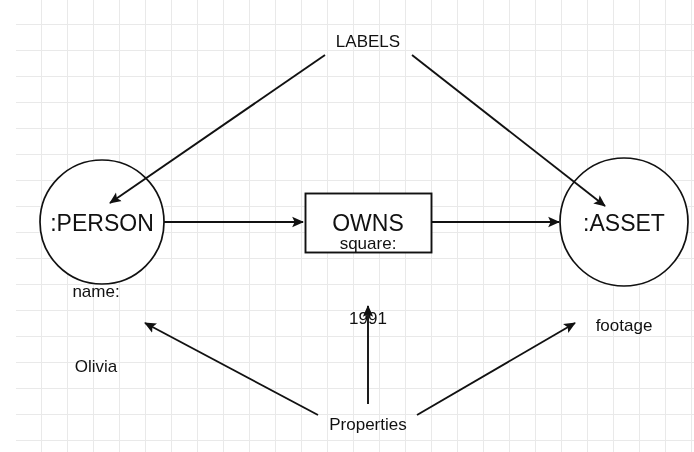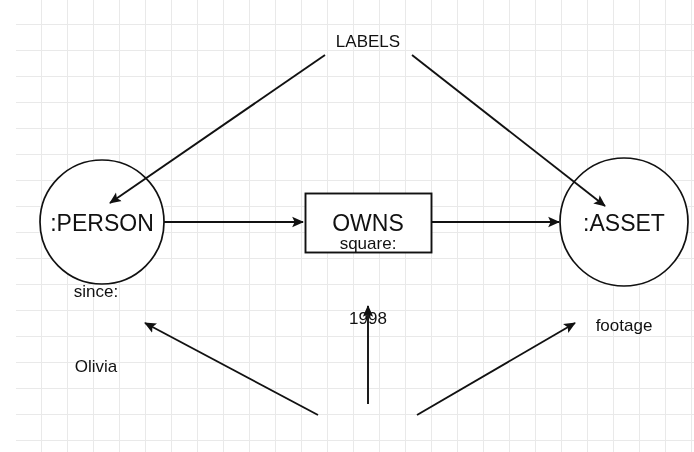--- a/index.html
+++ b/index.html
@@ -82,27 +82,28 @@
 
   <div class="lbl center" style="left:352px; top:41px;">LABELS</div>
 
   <div class="lbl node center" style="left:86px; top:223px;">:PERSON</div>
 
   <div class="lbl node center" style="left:352px; top:223px;text-align:center;">OWNS</div>
 
   <div class="lbl node center" style="left:608px; top:223px;">:ASSET</div>
 
   <div class="lbl center" style="left:80px; top:329px;">
-    <div>since:</div>
+    <div>name:</div>
     <div>Olivia</div>
   </div>
 
   <div class="lbl center" style="left:352px; top:281px;">
     <div>square:</div>
-    <div>1998</div>
+    <div>1991</div>
   </div>
 
   <div class="lbl center" style="left:608px; top:325px;">
     <div>footage</div>
   </div>
 
+  <div class="lbl center" style="left:352px; top:424px;">Properties</div>
 
 </div>
 
 </body></html>

